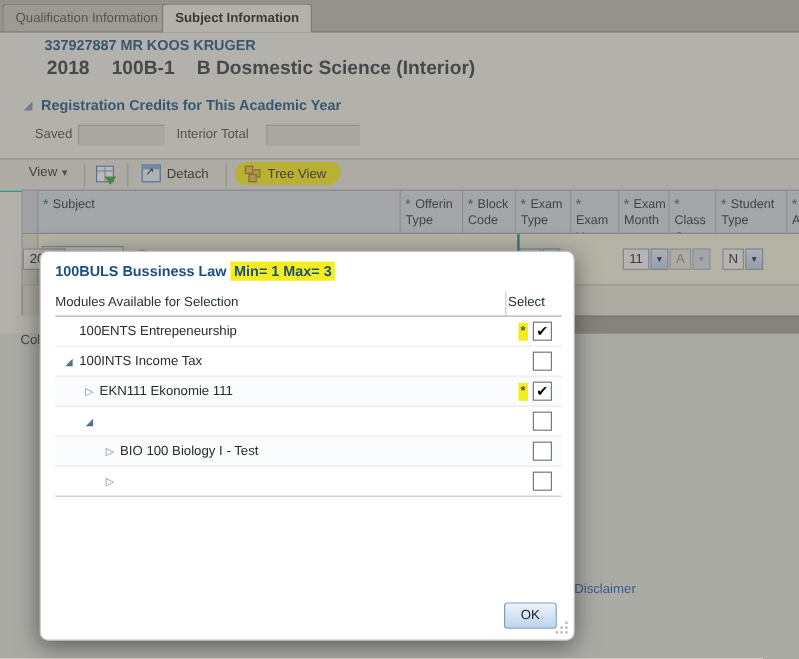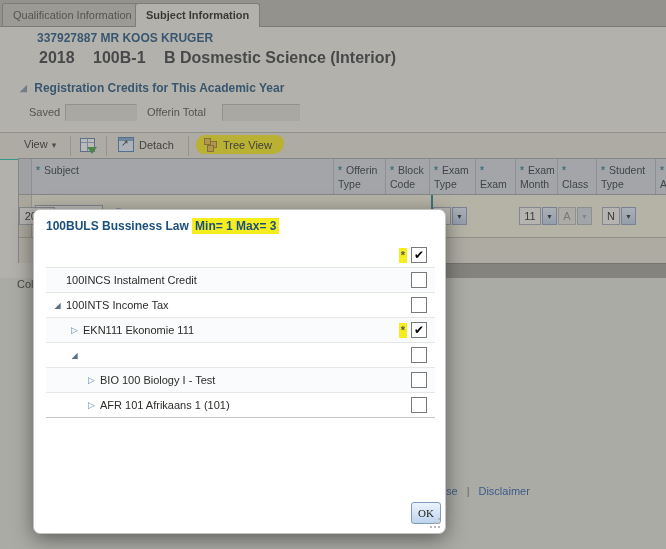--- a/index.html
+++ b/index.html
@@ -98,40 +98,40 @@
   
   .footer{position:absolute;left:446px;top:485px;font-size:11px;}
   .footer a{color:#2456a4;text-decoration:none;cursor:pointer;}
   .fsep{color:#6a6a66;margin:0 9px;}
 
   
   .overlay{position:absolute;inset:0;background:rgba(99,97,92,0.40);z-index:5;}
 
   
   .dialog{position:absolute;left:33px;top:209px;width:411px;height:323px;background:#ffffff;
-          border:1px solid #c2c2c2;border-radius:7px;box-shadow:0 5px 20px rgba(30,30,30,0.55);z-index:10;}
+          border:1px solid #c2c2c2;border-radius:7px;box-shadow:0 5px 20px rgba(30,30,30,0.55);z-index:10;padding-left:33px;}
   .dlg-title{position:absolute;left:12px;top:9px;font-size:12px;font-weight:bold;color:#1b4f7d;white-space:nowrap;}
   .dlg-title .hl{background:#f6ed1f;padding:1px 3px;}
   .dlg-list{position:absolute;left:12px;right:10px;top:33px;}
   .list-head{position:relative;height:20px;font-size:11px;color:#24303a;border-bottom:1px solid #a0a0a0;line-height:18px;}
   .sel-head{position:absolute;right:14px;top:0;}
   .vline{position:absolute;top:0;bottom:0;right:46px;width:0;border-left:1px solid #cccccc;}
   .mrow{position:relative;height:24px;display:flex;align-items:center;font-size:11px;color:#2b2b28;
         border-bottom:1px solid #e6e6e3;background:#fff;}
   .mrow.alt{background:#fafbfd;}
   .mrow:last-child{border-bottom:1px solid #c6c6c2;}
   .arrow{flex:none;width:13px;text-align:center;font-size:9px;color:#5f87ad;cursor:pointer;}
   .arrow.expanded{color:#5a6f82;font-size:8px;}
   .mlabel{margin-left:2px;white-space:nowrap;}
   .msel{position:absolute;right:8px;top:4px;display:flex;align-items:center;gap:4px;}
   .mstar{background:#f6ed1f;font-size:11px;font-weight:bold;color:#555;padding:0 2px;line-height:15px;}
   .cb{width:14px;height:14px;background:#fff;border:1px solid #787878;display:flex;align-items:center;justify-content:center;cursor:pointer;box-sizing:content-box;}
   .tick{font-size:12px;color:#000;line-height:1;}
-  .ok{position:absolute;right:4px;bottom:9px;width:30px;height:22px;background:linear-gradient(#ecf3fc,#bed4ee);
-      border:1px solid #7f9db9;border-radius:3px;font-size:11px;color:#222;font-family:Liberation Serif, serif;cursor:pointer;}
+  .ok{position:absolute;right:14px;bottom:9px;width:44px;height:22px;background:linear-gradient(#ecf3fc,#bed4ee);
+      border:1px solid #7f9db9;border-radius:3px;font-size:11px;color:#222;font-family:Liberation Sans, sans-serif;cursor:pointer;}
   .grip{position:absolute;right:4px;bottom:4px;width:12px;height:12px;cursor:nwse-resize;}
   .grip::after{content:"";position:absolute;right:1px;bottom:1px;width:2px;height:2px;background:#b8b8b8;
       box-shadow:-4px 0 #b8b8b8,-8px 0 #b8b8b8,0 -4px #b8b8b8,-4px -4px #b8b8b8,0 -8px #b8b8b8;}
 </style>
 </head>
 <body>
 
 <div class="screen">
 
   <div class="tabbar">
@@ -147,21 +147,21 @@
   </div>
 
   <div class="section-hdr">
     <span class="disc">◢</span>
     <span>Registration Credits for This Academic Year</span>
   </div>
 
   <div class="saved-row">
     <span class="lbl1">Saved</span>
     <span class="field f1"></span>
-    <span class="lbl2">Offerin Total</span>
+    <span class="lbl2">Interior Total</span>
     <span class="field f2"></span>
   </div>
 
   <div class="toolbar">
     <div class="view-menu">
       <span>View</span><span class="caret">▾</span>
     </div>
     <div class="tsep s1"></div>
     <div class="tbtn qbe">
       <span class="gridbox">
@@ -249,39 +249,36 @@
 
   <div class="overlay"></div>
 
   <div class="dialog">
     <div class="dlg-title">
       <span>100BULS Bussiness Law</span>
       <span class="hl">Min= 1 Max= 3</span>
     </div>
     <div class="dlg-list">
       <div class="vline"></div>
+      <div class="list-head">
+        <span>Modules Available for Selection</span>
+        <span class="sel-head">Select</span>
+      </div>
       <div id="module-rows">
   <div class="mrow">
     <span class="arrow none" style="margin-left: 5px;"></span>
+    <span class="mlabel">100ENTS Entrepeneurship</span>
     <span class="msel">
       <span class="mstar">*</span>
       <span class="cb">
                 <span class="tick">✔</span>
               </span>
     </span>
   </div>
 
-  <div class="mrow alt">
-    <span class="arrow none" style="margin-left: 5px;"></span>
-    <span class="mlabel">100INCS Instalment Credit</span>
-    <span class="msel">
-      <span class="mstar" style="visibility: hidden;">*</span>
-      <span class="cb"></span>
-    </span>
-  </div>
 
   <div class="mrow">
     <span class="arrow expanded" style="margin-left: 5px;">◢</span>
     <span class="mlabel">100INTS Income Tax</span>
     <span class="msel">
       <span class="mstar" style="visibility: hidden;">*</span>
       <span class="cb"></span>
     </span>
   </div>
 
@@ -308,21 +305,20 @@
     <span class="arrow collapsed" style="margin-left: 39px;">▷</span>
     <span class="mlabel">BIO 100 Biology I - Test</span>
     <span class="msel">
       <span class="mstar" style="visibility: hidden;">*</span>
       <span class="cb"></span>
     </span>
   </div>
 
   <div class="mrow">
     <span class="arrow collapsed" style="margin-left: 39px;">▷</span>
-    <span class="mlabel">AFR 101 Afrikaans 1 (101)</span>
     <span class="msel">
       <span class="mstar" style="visibility: hidden;">*</span>
       <span class="cb"></span>
     </span>
   </div>
 </div>
     </div>
     <button class="ok">OK</button>
     <div class="grip"></div>
   </div>

